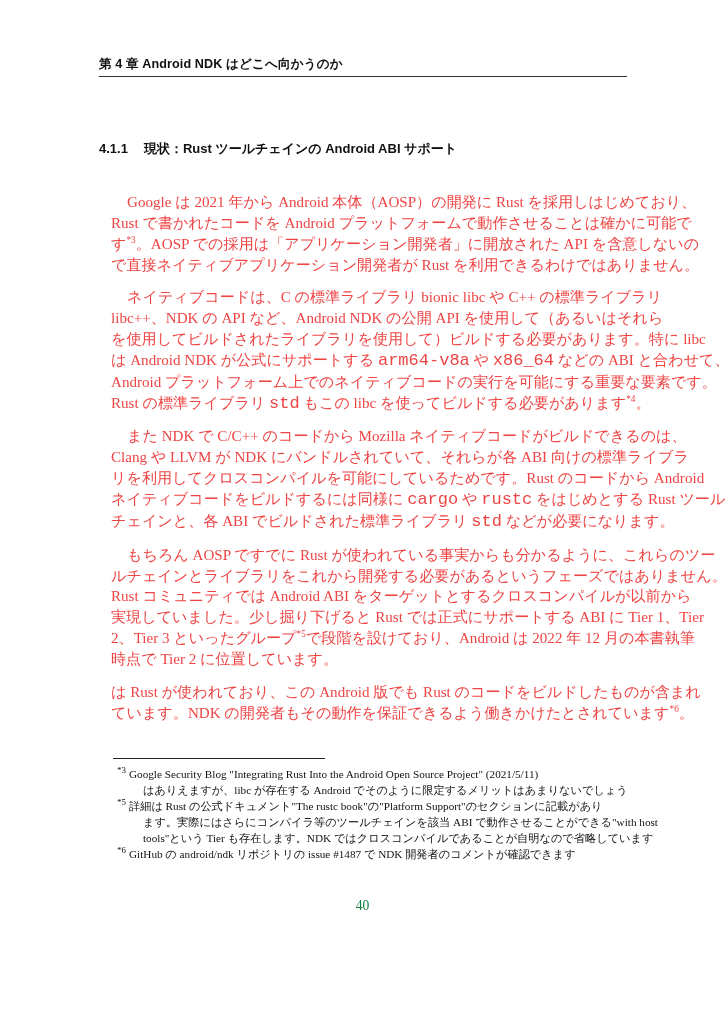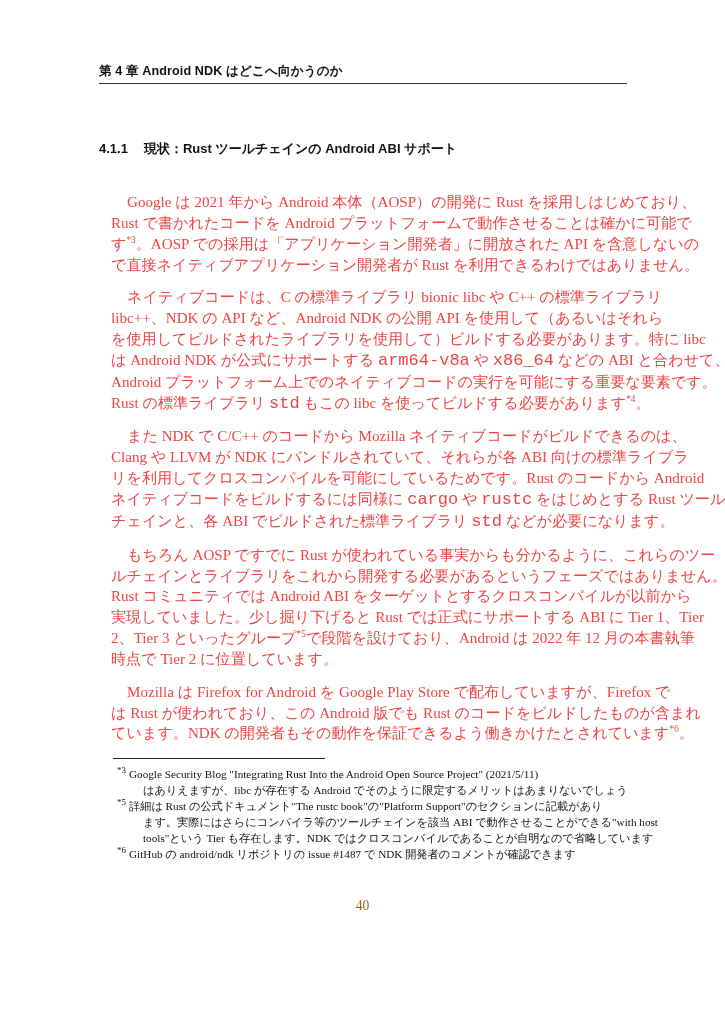--- a/index.html
+++ b/index.html
@@ -25,21 +25,20 @@
     width: 528px;
   }
   .runhead-text {
     font-family: "Liberation Sans", "DejaVu Sans", sans-serif;
     font-weight: bold;
     font-size: 12.6px;
     line-height: 15px;
     color: #111111;
     letter-spacing: 0.1px;
     white-space: nowrap;
-    margin-top: 7px;
   }
   .runhead-rule {
     margin-top: 4px;
     border-top: 1.1px solid #333333;
     width: 100%;
   }
 
   
   .section-heading {
     position: absolute;
@@ -117,21 +116,21 @@
   .fn .mono { font-size: 10.2px; }
 
   
   .folio {
     position: absolute;
     left: 0;
     top: 898px;
     width: 725px;
     text-align: center;
     font-size: 13.6px;
-    color: #a16207;
+    color: #15803d;
   }
 </style>
 </head>
 <body>
 
 <div class="page">
 
   <div class="runhead">
     <div class="runhead-text">第 4 章 Android NDK はどこへ向かうのか</div>
     <div class="runhead-rule"></div>
@@ -170,21 +169,20 @@
     <p class="para">
       <span class="ln ind"><span>もちろん AOSP ですでに Rust が使われている事実からも分かるように、これらのツー</span></span>
       <span class="ln"><span>ルチェインとライブラリをこれから開発する必要があるというフェーズではありません。</span></span>
       <span class="ln"><span>Rust コミュニティでは Android ABI をターゲットとするクロスコンパイルが以前から</span></span>
       <span class="ln"><span>実現していました。少し掘り下げると Rust では正式にサポートする ABI に Tier 1、Tier</span></span>
       <span class="ln">2、Tier 3 といったグループ<sup class="fnm">*5</sup>で段階を設けており、Android は 2022 年 12 月の本書執筆</span>
       <span class="ln"><span>時点で Tier 2 に位置しています。</span></span>
     </p>
 
     <p class="para">
-      <span class="ln ind"><span>Mozilla は Firefox for Android を Google Play Store で配布していますが、Firefox で</span></span>
       <span class="ln"><span>は Rust が使われており、この Android 版でも Rust のコードをビルドしたものが含まれ</span></span>
       <span class="ln">ています。NDK の開発者もその動作を保証できるよう働きかけたとされています<sup class="fnm">*6</sup>。</span>
     </p>
 
   </div>
 
   <div class="footnotes">
     <div class="fn-rule"></div>
 
     <div class="fn">

